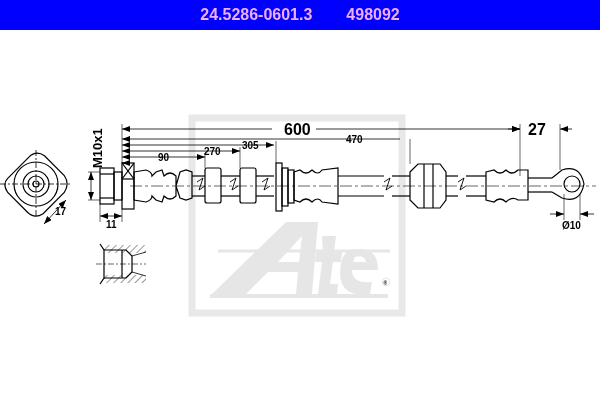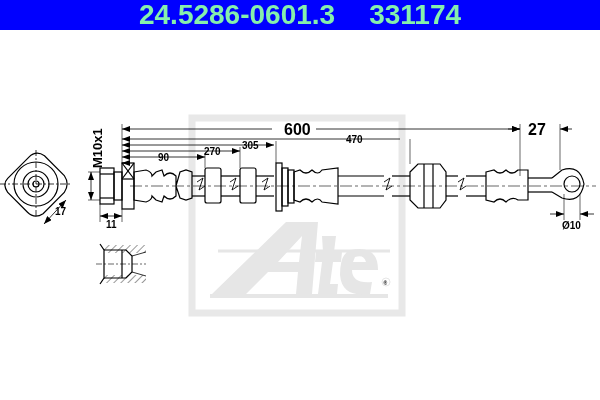--- a/index.html
+++ b/index.html
@@ -1,34 +1,34 @@
 <!DOCTYPE html>
 <html><head>
   <meta charset="utf-8">
   <style>
     html, body { margin: 0; padding: 0; background: #ffffff; }
     body { width: 600px; height: 400px; position: relative; overflow: hidden; font-family: "Liberation Sans", sans-serif; }
     .header {
       position: absolute; left: 0; top: 0; width: 600px; height: 30px;
-      background: #0000ff; color: #86efac;
+      background: #0000ff; color: #f0abfc;
       display: flex; justify-content: center; align-items: center; gap: 34px;
-      font-family: "Liberation Sans", sans-serif; font-weight: bold; font-size: 28px;
+      font-family: "Liberation Sans", sans-serif; font-weight: bold; font-size: 16px;
       letter-spacing: 0px;
     }
     .header span { display: inline-block; line-height: 30px; }
     svg { position: absolute; left: 0; top: 30px; }
     svg text { font-family: "Liberation Sans", sans-serif; font-weight: bold; fill: #000; }
     .wm text { font-family: "Liberation Sans", sans-serif; }
   </style>
 </head>
 <body>
 
 <div class="header">
   <span>24.5286-0601.3</span>
-  <span>331174</span>
+  <span>498092</span>
 </div>
 
 <svg width="600" height="370" viewBox="0 30 600 370">
   <defs>
     <marker id="arr" markerWidth="8" markerHeight="6" refX="8" refY="3" orient="auto" markerUnits="userSpaceOnUse">
       <path d="M0,0 L8,3 L0,6 Z" fill="#000"></path>
     </marker>
     <marker id="arrs" markerWidth="8" markerHeight="6" refX="0" refY="3" orient="auto" markerUnits="userSpaceOnUse">
       <path d="M8,0 L0,3 L8,6 Z" fill="#000"></path>
     </marker>

